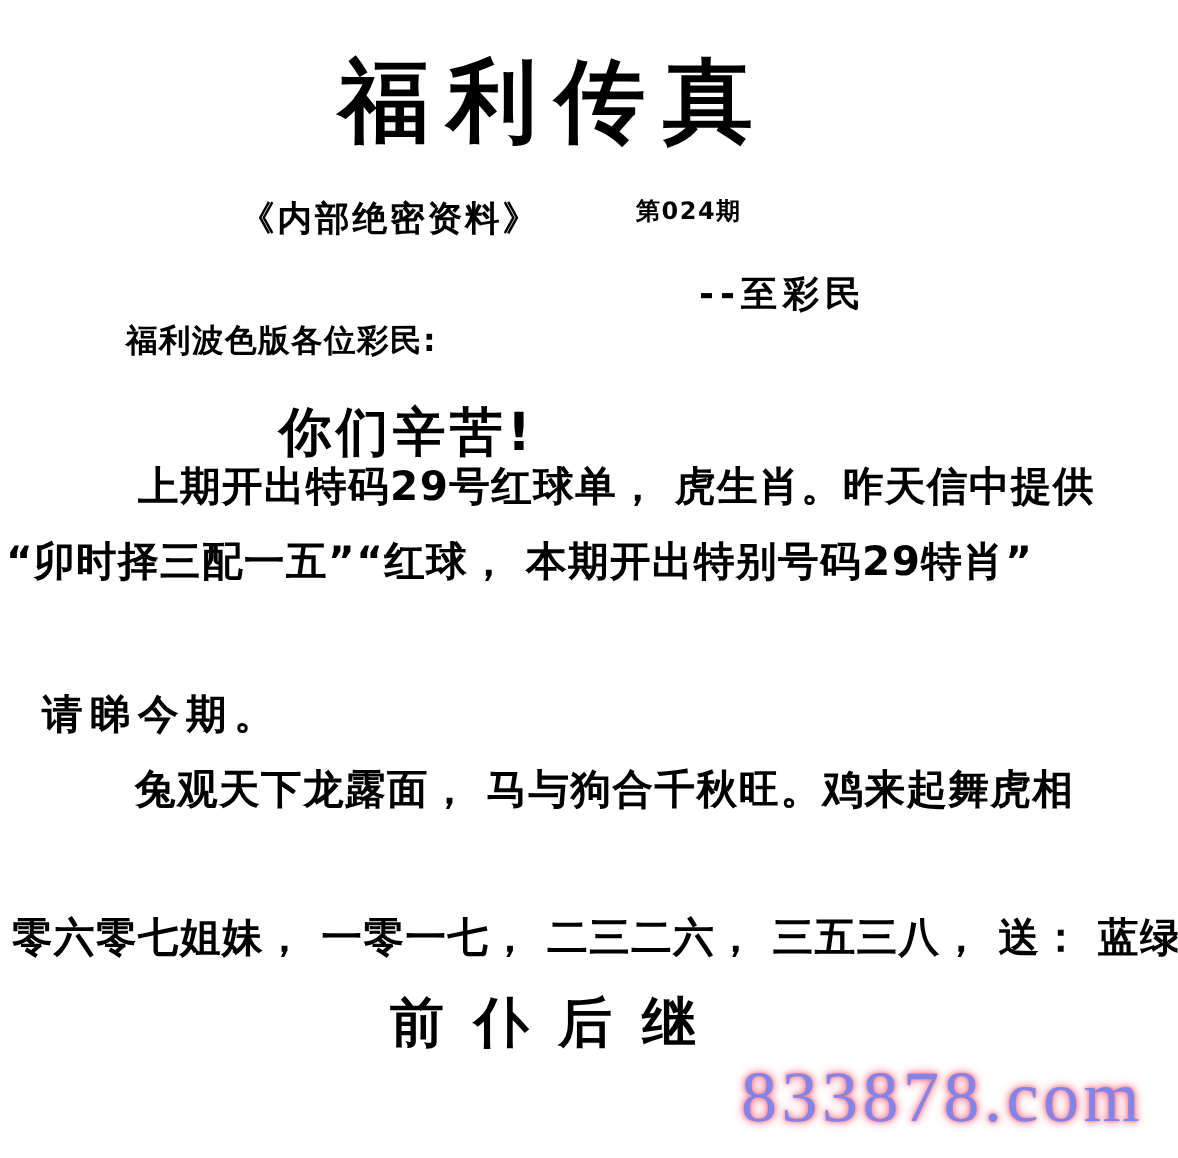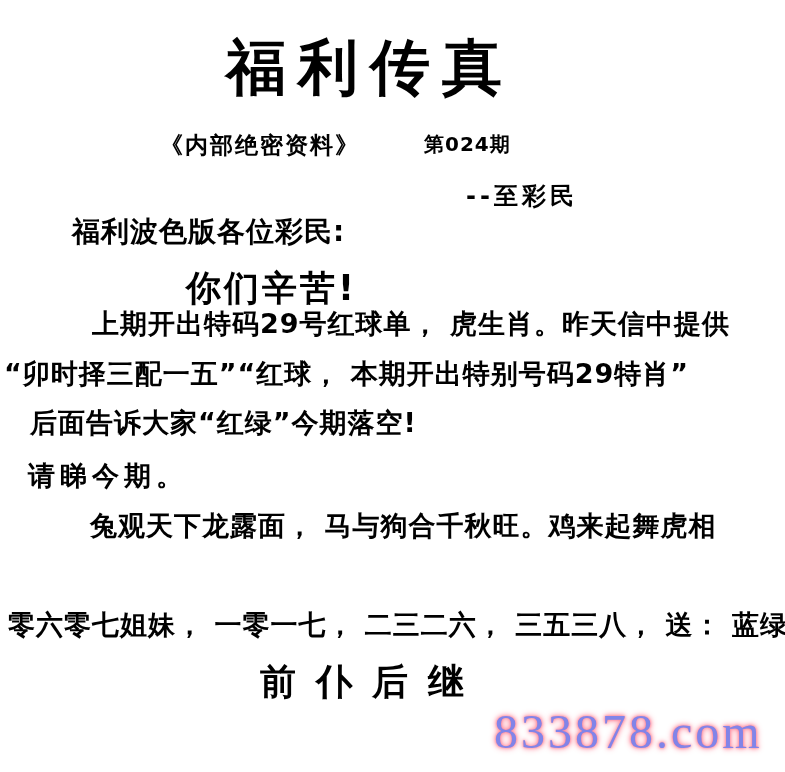--- a/index.html
+++ b/index.html
@@ -28,33 +28,33 @@
   }
   .meta-source {
     left: 112px; top: 130px;
     font-size: 23px;
     font-weight: 700;
     letter-spacing: 2px;
     margin-left: 48px;
   }
   .meta-issue {
     left: 424px; top: 131px;
-    font-size: 20px;
+    font-size: 16px;
     font-weight: 700;
     letter-spacing: 1px;
   }
   .dedication {
     left: 466px; top: 180px;
     font-size: 24px;
     font-weight: 700;
     letter-spacing: 4px;
   }
   .salutation {
-    left: 72px; top: 213px;
-    font-size: 28px;
+    left: 84px; top: 213px;
+    font-size: 21px;
     font-weight: 700;
     letter-spacing: 1px;
   }
   .greeting {
     left: 186px; top: 265px;
     font-size: 35px;
     font-weight: 700;
     letter-spacing: 3px;
   }
   .body-line {
@@ -105,21 +105,20 @@
   <div class="abs dedication">--至彩民</div>
 
   <div class="abs salutation">福利波色版各位彩民:</div>
 
   <div class="abs greeting">你们辛苦!</div>
 
   <div class="abs body-line line-1">上期开出特码29号红球单， 虎生肖。昨天信中提供</div>
 
   <div class="abs body-line line-2">“卯时择三配一五”“红球， 本期开出特别号码29特肖”</div>
 
-  <div class="abs body-line line-3">后面告诉大家“红绿”今期落空!</div>
 
   <div class="abs body-line line-4">请睇今期。</div>
 
   <div class="abs body-line line-5">兔观天下龙露面， 马与狗合千秋旺。鸡来起舞虎相</div>
 
 
   <div class="abs body-line line-7">零六零七姐妹， 一零一七， 二三二六， 三五三八， 送： 蓝绿</div>
 
   <div class="abs footer-slogan">前仆后继</div>
 

